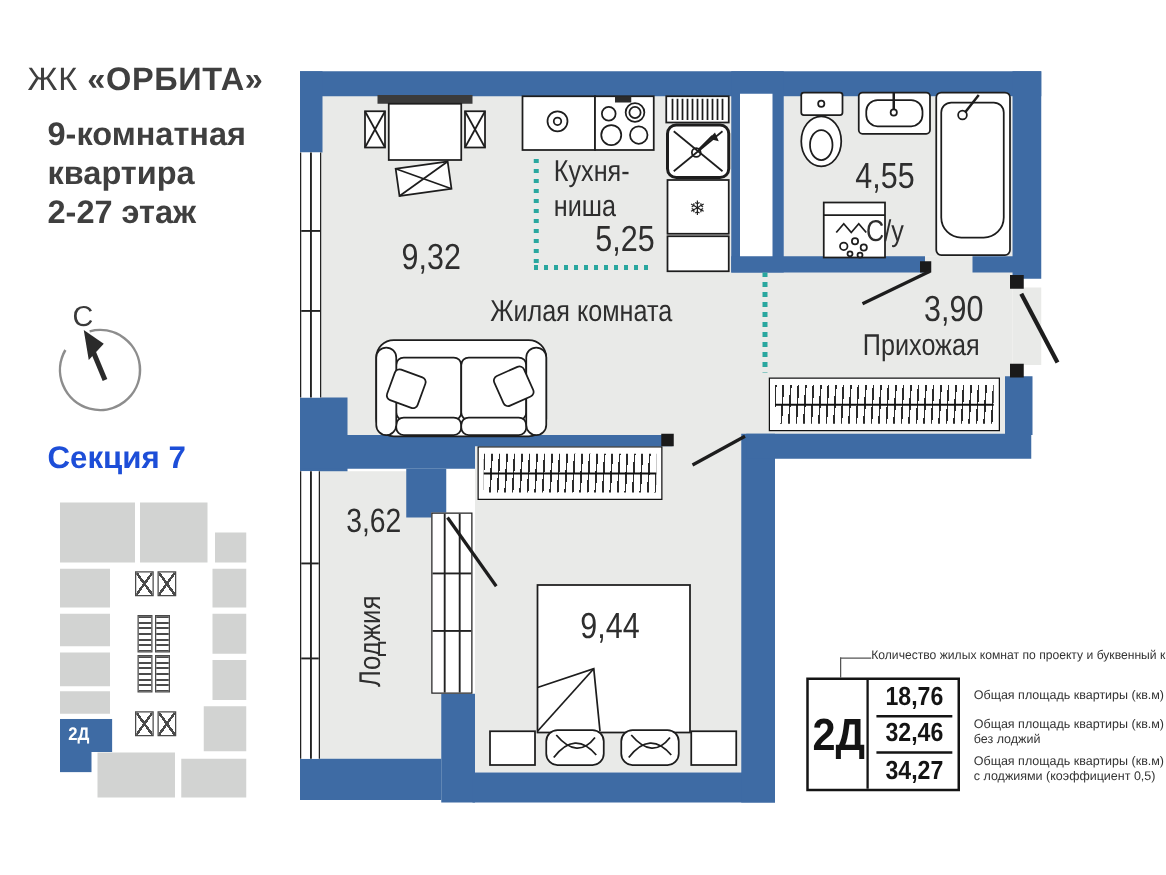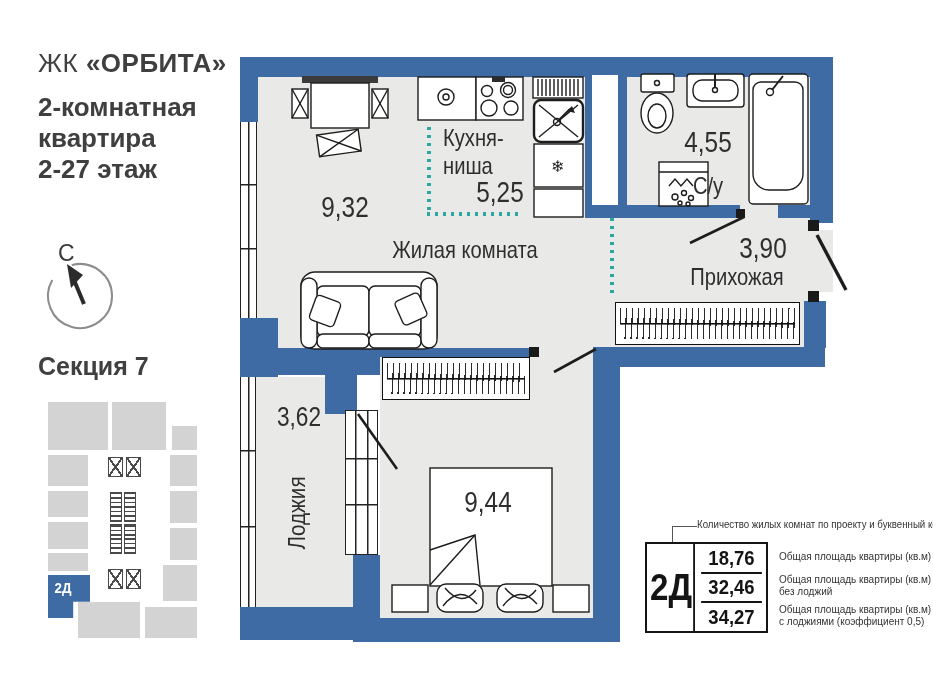--- a/index.html
+++ b/index.html
@@ -32,24 +32,24 @@
   .dotted-h{position:absolute;height:3.5px;background:repeating-linear-gradient(90deg,var(--teal) 0 3.5px,transparent 3.5px 8px);}
   .wardrobe{position:absolute;border:1.6px solid #111;box-sizing:border-box;
       background:
       linear-gradient(#111,#111) center/calc(100% - 8px) 1.6px no-repeat,
       repeating-linear-gradient(93deg,#2a2a2a 0 1.3px,transparent 1.3px 6px) center/calc(100% - 8px) calc(100% - 10px) no-repeat,#fff;}
   .lbl{position:absolute;color:#2e2e2e;white-space:nowrap;transform:translate(-50%,-50%) scaleX(0.84);}
   .num{font-size:29px;}
   .room{font-size:24px;}
   .lbl-left{position:absolute;color:#2e2e2e;transform:scaleX(0.84);transform-origin:left top;white-space:pre-line;line-height:28px;font-size:24px;}
   .rot{transform:translate(-50%,-50%) rotate(-90deg) scaleX(0.86);}
-  .panel-logo{position:absolute;left:38px;top:48px;font-size:26px;letter-spacing:.5px;color:#3f3f3f;}
+  .panel-logo{position:absolute;left:22px;top:48px;font-size:26px;letter-spacing:.5px;color:#3f3f3f;}
   .panel-logo b{font-weight:700;}
   .panel-sub{position:absolute;left:38px;top:92px;font-size:26px;font-weight:700;line-height:31px;white-space:pre-line;color:#3f3f3f;}
-  .panel-section{position:absolute;left:38px;top:352px;font-size:25px;font-weight:700;color:#404040;}
+  .panel-section{position:absolute;left:38px;top:352px;font-size:25px;font-weight:700;color:#1d4ed8;}
   .compass-letter{position:absolute;left:58px;top:240px;font-size:23px;color:#3a3a3a;}
   .minimap{position:absolute;left:35px;top:400px;width:162px;height:245px;}
   .lift{position:absolute;background:
       linear-gradient(to top right,transparent calc(50% - 1px),#4a4a4a calc(50% - 1px) calc(50% + 1px),transparent calc(50% + 1px)),
       linear-gradient(to bottom right,transparent calc(50% - 1px),#4a4a4a calc(50% - 1px) calc(50% + 1px),transparent calc(50% + 1px)),#fff;
       border:1.5px solid #4a4a4a;box-sizing:border-box;}
   .stairs{position:absolute;background:repeating-linear-gradient(180deg,#4a4a4a 0 1.5px,#fff 1.5px 4.5px);border:1.5px solid #4a4a4a;box-sizing:border-box;}
   .unit2d{position:absolute;left:13px;top:175px;width:42px;height:43px;background:var(--blue);
       clip-path:polygon(0 0,100% 0,100% 62%,60% 62%,60% 100%,0 100%);}
   .unit2d-label{position:absolute;left:15px;top:180px;width:26px;text-align:center;font-size:14.5px;font-weight:700;color:#fff;transform:scaleX(0.92);}
@@ -61,21 +61,21 @@
   .legend-val:last-child{border-bottom:none;}
   .legend-desc{position:absolute;left:779px;font-size:10px;line-height:12px;color:#333;white-space:pre-line;}
   svg text{font-family:"DejaVu Sans",sans-serif;}
 </style>
 </head>
 <body>
 
 <div class="canvas">
 
   <div class="panel-logo"><span>ЖК </span><b>«ОРБИТА»</b></div>
-  <div class="panel-sub">2-комнатная
+  <div class="panel-sub">9-комнатная
 квартира
 2-27 этаж</div>
 
   <div class="compass-letter">С</div>
   <svg class="abs" style="left:40px;top:256px;" width="80" height="80" viewBox="0 0 80 80">
     <path d="M12.3,24 A32 32 0 1 0 31.7,9.1" fill="none" stroke="#8d8d8d" stroke-width="2"></path>
     <line x1="44" y1="48" x2="34" y2="24" stroke="#2b2b2b" stroke-width="4"></line>
     <polygon points="27,8 43,19 31,32" fill="#2b2b2b"></polygon>
   </svg>
 

